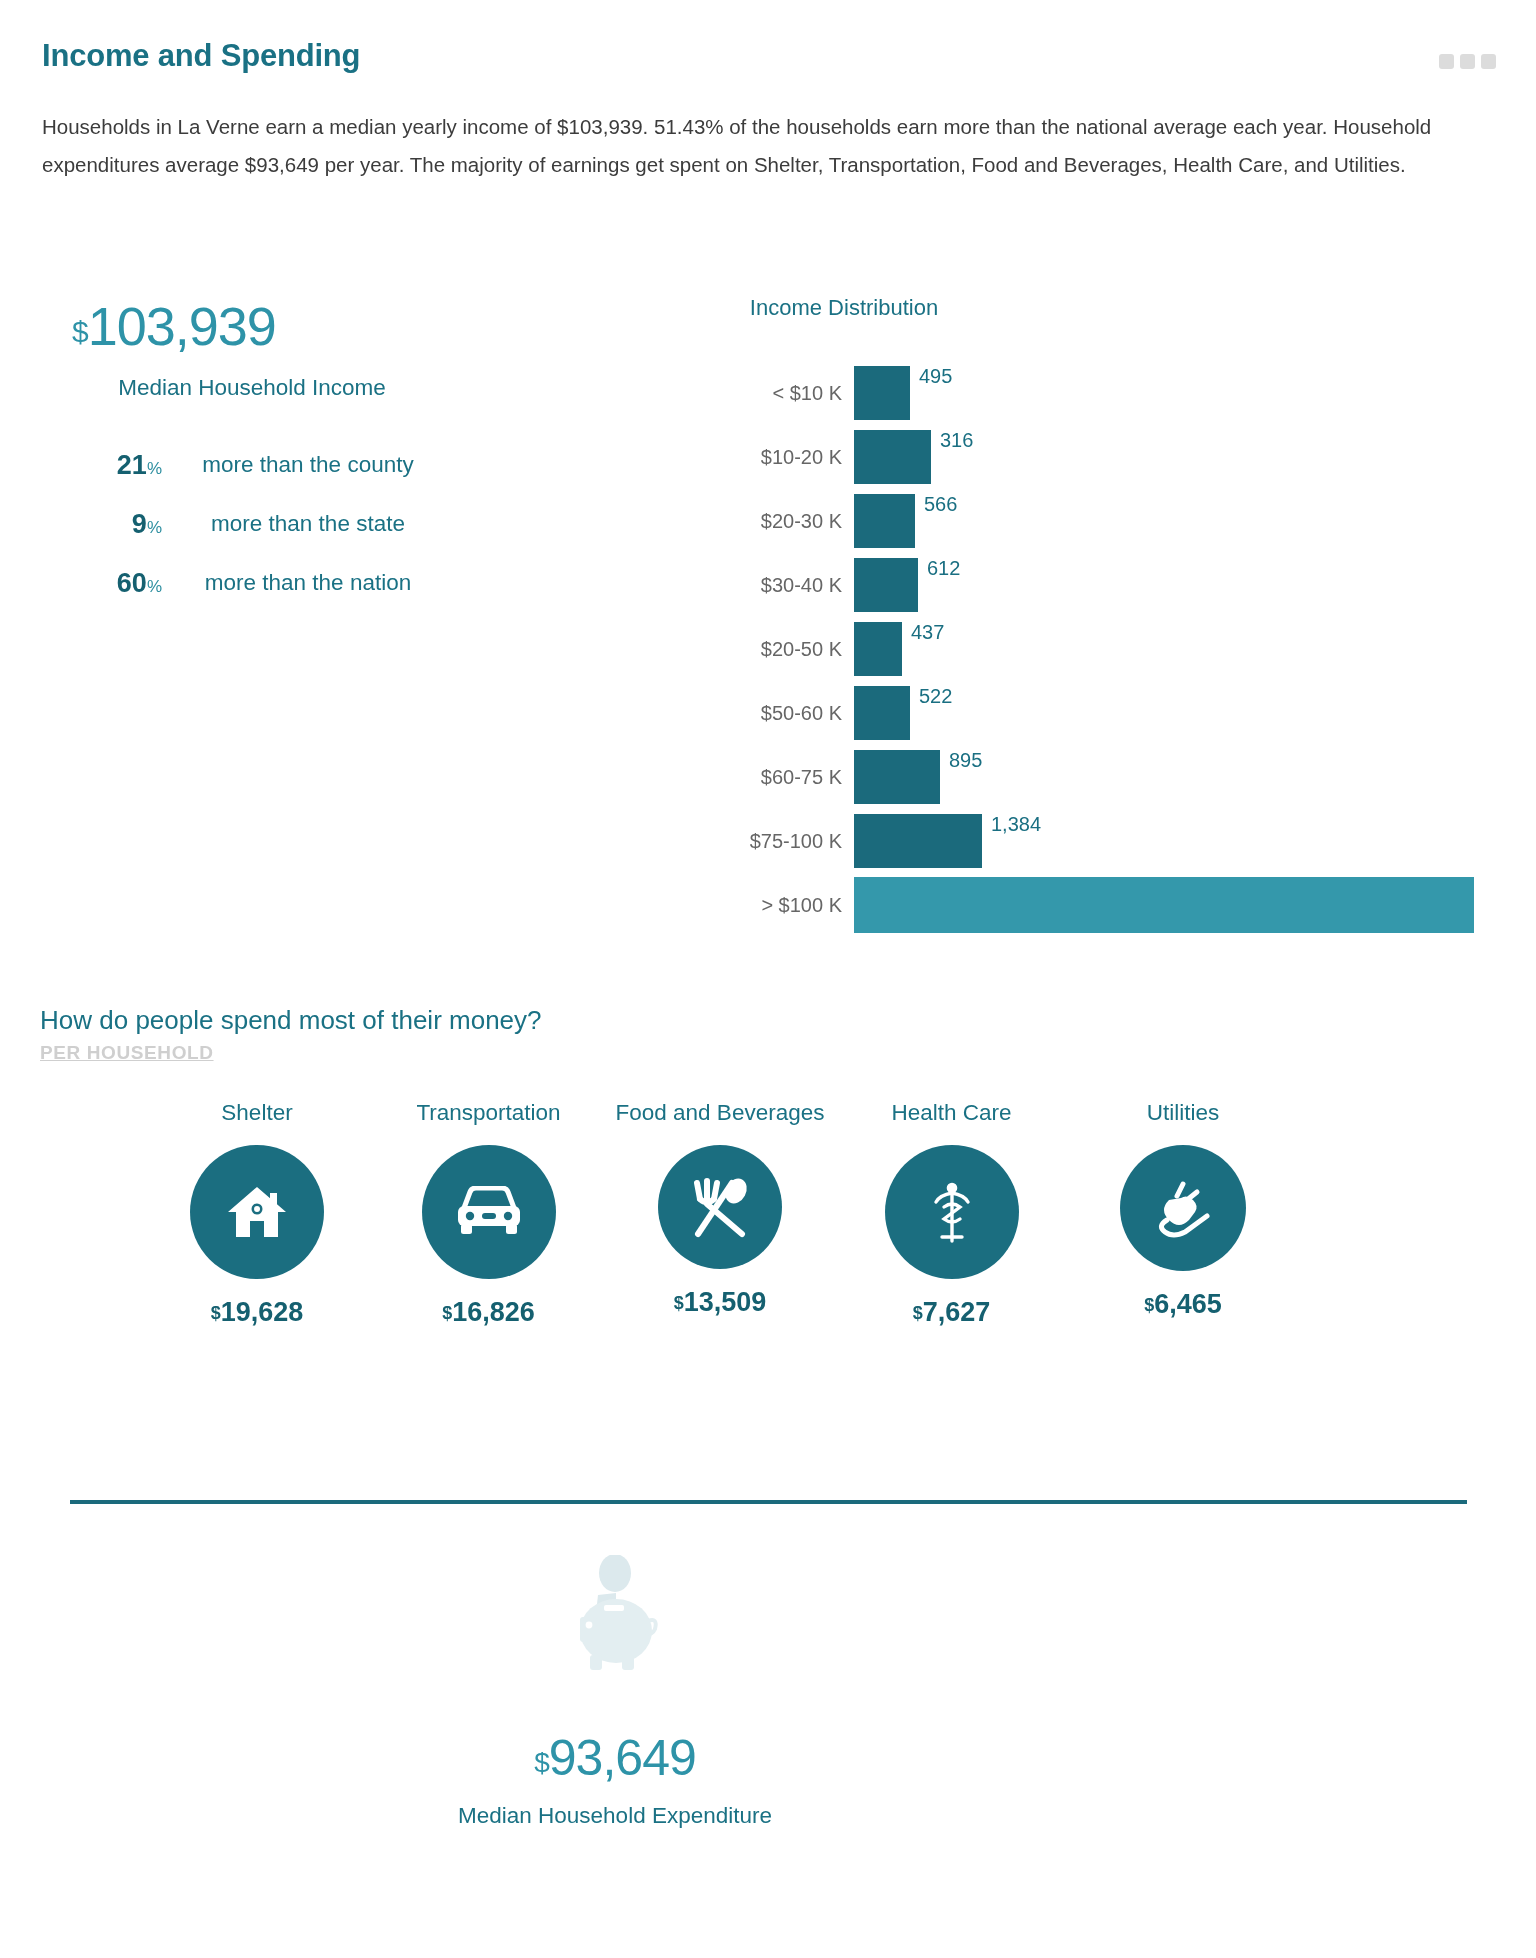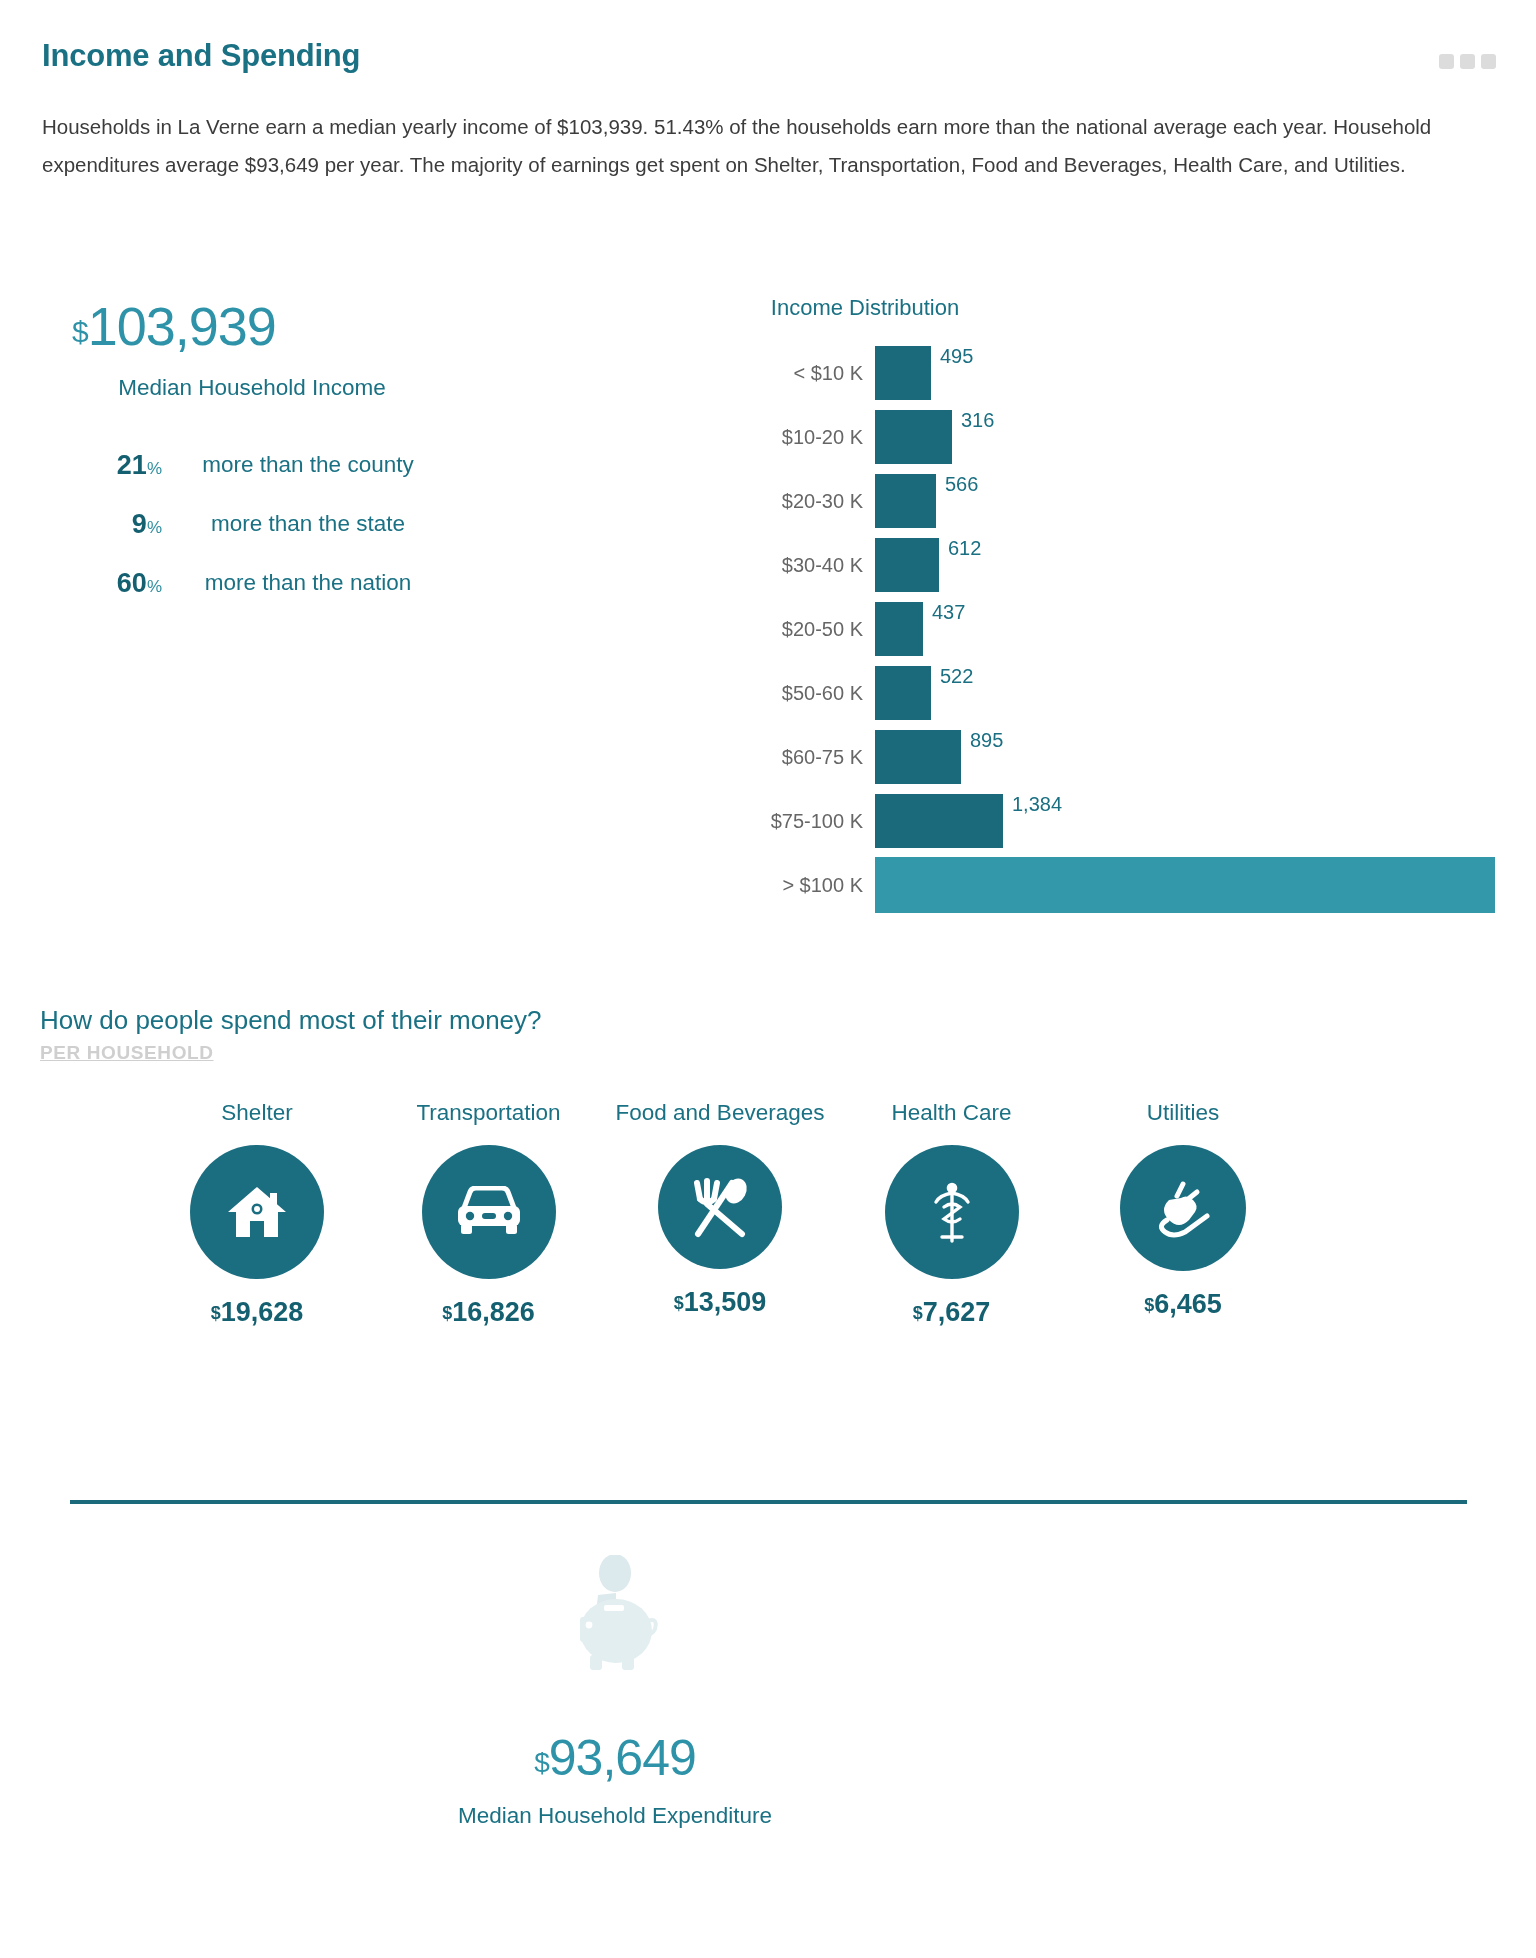--- a/index.html
+++ b/index.html
@@ -50,26 +50,26 @@
     width: 120px; text-align: right; color: #156070;
     font-size: 27px; font-weight: bold;
   }
   .compare-pct .sym { font-size: 17px; font-weight: normal; color: #2e8fa0; }
   .compare-txt {
     flex: 1; text-align: center; font-size: 22.5px; color: #1a7184;
     padding-right: 28px;
   }
 
   
-  .chart { position: absolute; left: 615px; top: 295px; right: 0; }
+  .chart { position: absolute; left: 594px; top: 295px; right: 0; }
   .chart-title {
     font-size: 22px; color: #1a7184; margin-left: 0px;
     width: 500px; text-align: center;
   }
-  .bars { margin-top: 20px; }
+  .bars { margin-top: 40px; }
   .bar-row {
     display: flex; align-items: center; height: 64px;
   }
   .bar-cat {
     width: 260px; text-align: right; padding-right: 12px;
     font-size: 20px; color: #666666; white-space: nowrap;
   }
   .bar-wrap { display: flex; align-items: flex-start; height: 100%; }
   .bar {
     height: 54px; background: #1b6a7c; align-self: center;

